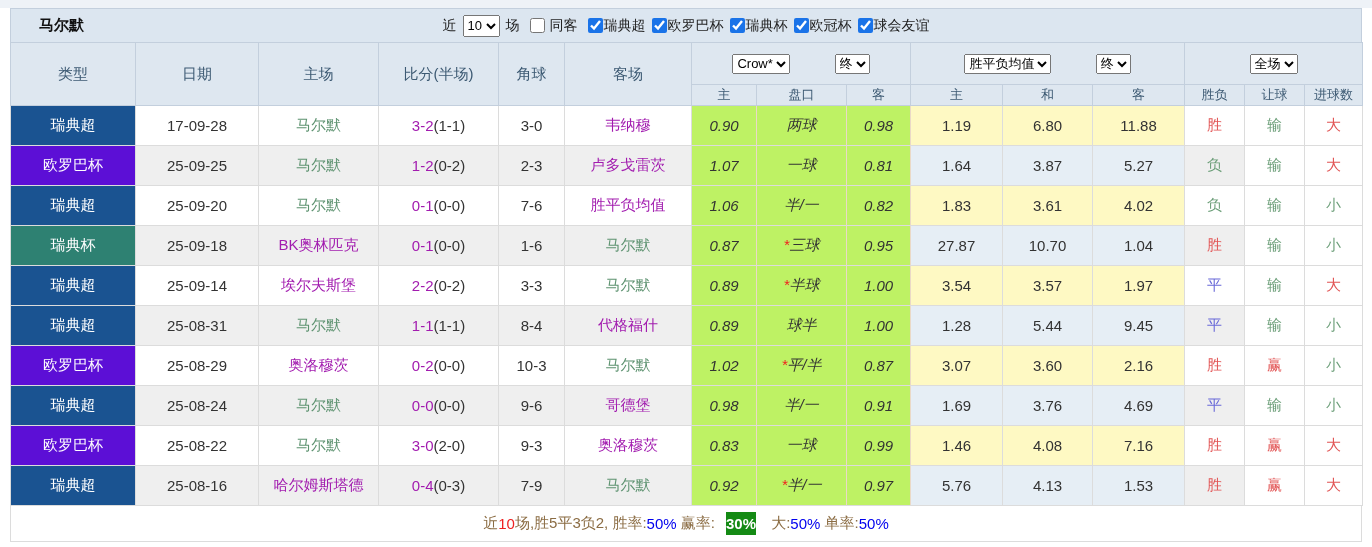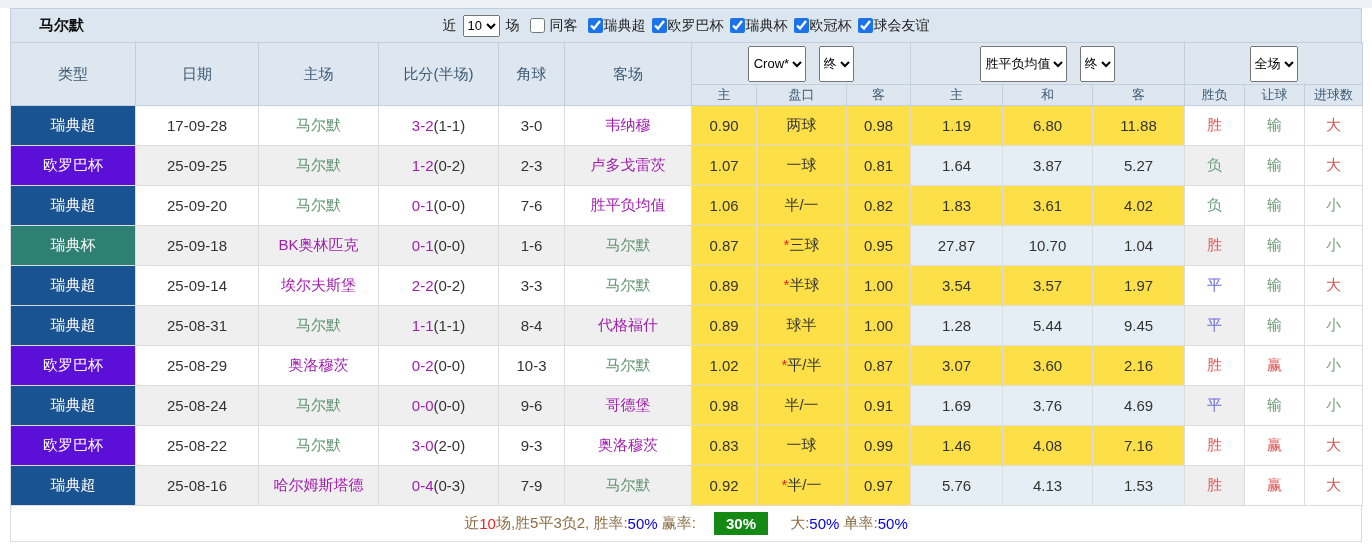--- a/index.html
+++ b/index.html
@@ -14,44 +14,44 @@
   .filters { display:flex; align-items:center; gap:4px; font-size:14px; color:#222; }
   .filters select { font-size:13px; height:22px; margin:0 2px; }
   .filters input[type=checkbox] { width:15px; height:15px; accent-color:#1a73e8; margin:0 1px 0 6px; vertical-align:middle; }
   .filters label { display:flex; align-items:center; cursor:pointer; }
 
   
   table { border-collapse:collapse; width:1352px; table-layout:fixed; font-size:15px; color:#333; }
   thead th { background:#dee7f0; color:#3d5a73; font-weight:normal; border:1px solid #c3cfdd; }
   thead tr.selects-row th { height:42px; }
   thead tr.sub-row th { height:20px; font-size:13px; }
-  thead select { font-size:13px; height:36px; margin:0 4px;text-align:center; }
+  thead select { font-size:13px; height:20px; margin:0 20px; }
   tbody td { height:40px; text-align:center; border:1px solid #dcdcdc; background:#fff; overflow:hidden; white-space:nowrap; }
   tbody tr.even td { background:#efefef; }
   td.league { color:#fff; font-size:15px; }
-  tbody td.ah,  tbody tr.even td.ah  { background:#fde047; border-left-color:#ead9c7; border-right-color:#ead9c7; }
-  tbody td.avg { background:#fde047; }
+  tbody td.ah,  tbody tr.even td.ah  { background:#bef264; border-left-color:#ead9c7; border-right-color:#ead9c7;font-style:italic; }
+  tbody td.avg { background:#fef9c3; }
   tbody tr.even td.avg { background:#e6eef5;margin-left:22px; }
   tbody td.always-white, tbody tr.even td.always-white { background:#fff; }
   .team { color:#a21caf; text-decoration:none; cursor:pointer; }
   .team.self { color:#5e9371; }
   .score-ft { color:#a21caf; }
   .score-ht { color:#333; }
   .star { color:#f21d1d; }
   .t-red { color:#e25555; }
   .t-green { color:#6b9e78; }
   .t-blue { color:#6a6ad8; }
 
   
   .footer { height:36px; border:1px solid #dcdcdc; border-top:none; display:flex; align-items:center; justify-content:center;
             font-size:15px; background:#fff; }
   .footer .brown { color:#8b6c43; }
   .footer .red { color:#ee2222; }
   .footer .blue { color:#0000ee; }
-  .footer .badge-green { background:#148a14; color:#fff; font-weight:bold; padding:3px 12px; margin:0 18px; }
+  .footer .badge-green { background:#148a14; color:#fff; font-weight:bold; padding:3px 0; margin:0 11px; }
   .footer span { white-space:pre; }
 </style>
 </head>
 <body>
 
 <div class="page">
   <div class="inner">
 
     <div class="title-bar">
       <span class="team-title">马尔默</span>

